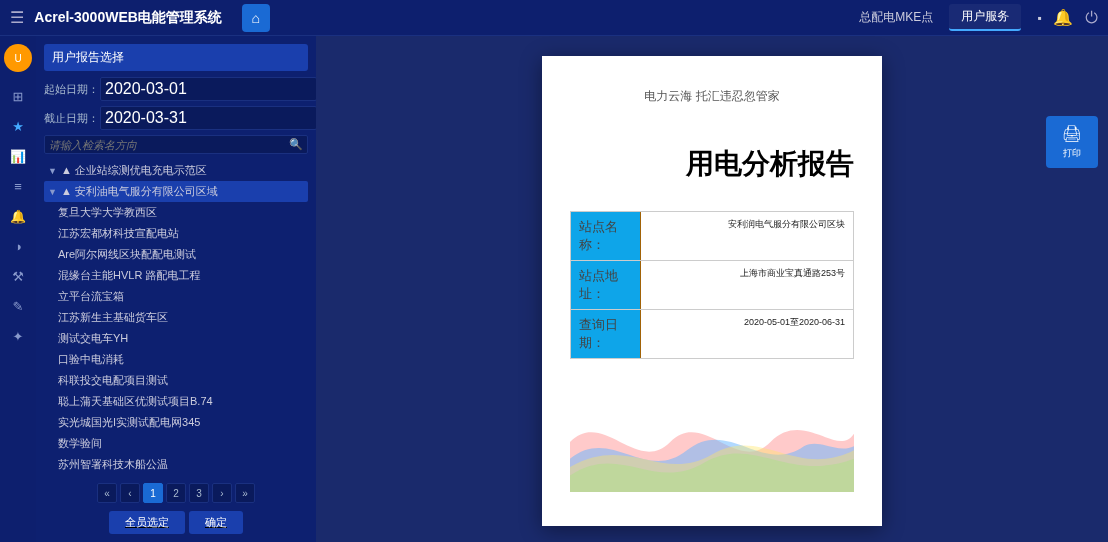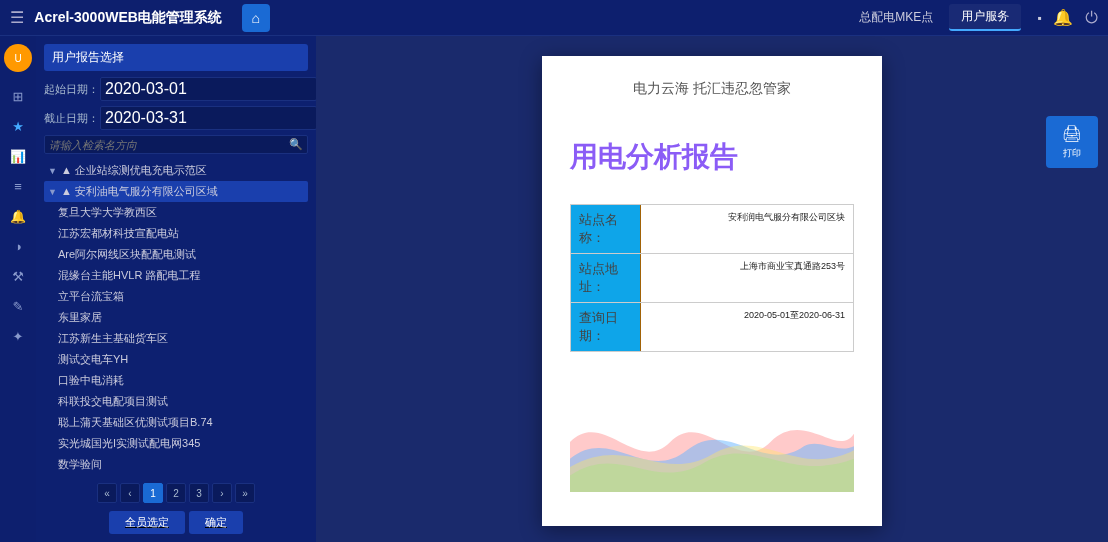--- a/index.html
+++ b/index.html
@@ -166,25 +166,25 @@
       width: 340px;
       min-height: 470px;
       background: white;
       box-shadow: 0 4px 20px rgba(0,0,0,0.4);
       display: flex;
       flex-direction: column;
       padding: 24px 28px;
       position: relative;
     }
     .report-header-text {
-      font-size: 14px; color: #555; text-align: center; margin-bottom: 16px;
+      font-size: 12px; color: #555; text-align: center; margin-bottom: 16px; margin-top: 8px;
     }
     .report-main-title {
-      font-size: 28px; font-weight: bold; color: #8b5cf6;
-      text-align: left; margin: 24px 0 28px;
+      font-size: 28px; font-weight: bold; color: #000000;
+      text-align: right; margin: 24px 0 28px;
     }
     .report-info-table {
       border: 1px solid #ccc; width: 100%; margin-bottom: 20px;
     }
     .report-info-row {
       display: flex; border-bottom: 1px solid #ccc;
     }
     .report-info-row:last-child { border-bottom: none; }
     .report-info-label {
       width: 70px; padding: 6px 8px; font-size: 13px; color: #444;
@@ -273,21 +273,20 @@
     </div>
 
     <div class="org-list" id="org-list">
         <div class="org-item parent"><span class="arrow">▼</span>▲ 企业站综测优电充电示范区</div>
         <div class="org-item parent selected"><span class="arrow">▼</span>▲ 安利油电气服分有限公司区域</div>
         <div class="org-item child">复旦大学大学教西区</div>
         <div class="org-item child">江苏宏都材科技宣配电站</div>
         <div class="org-item child">Are阿尔网线区块配配电测试</div>
         <div class="org-item child">混缘台主能HVLR 路配电工程</div>
         <div class="org-item child">立平台流宝箱</div>
-        <div class="org-item child">东里家居</div>
         <div class="org-item child">江苏新生主基础货车区</div>
         <div class="org-item child">测试交电车YH</div>
         <div class="org-item child">口验中电消耗</div>
         <div class="org-item child">科联投交电配项目测试</div>
         <div class="org-item child">聪上蒲天基础区优测试项目B.74</div>
         <div class="org-item child">实光城国光I实测试配电网345</div>
         <div class="org-item child">数学验间</div>
         <div class="org-item child">苏州智署科技木船公温</div>
       </div>
 

